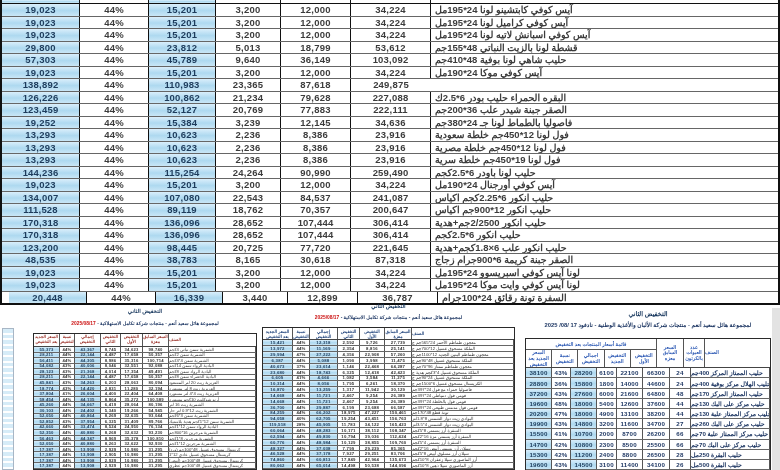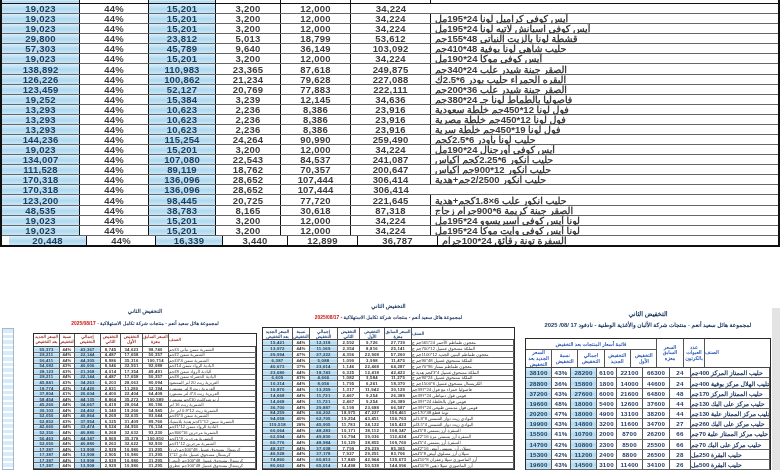--- a/index.html
+++ b/index.html
@@ -1,20 +1,20 @@
 <!DOCTYPE html>
 <html lang="ar"><head>
 <meta charset="utf-8">
 <style>
   html,body{margin:0;padding:0;}
   body{width:780px;height:470px;overflow:hidden;background:#fff;position:relative;
        font-family:"Liberation Sans",sans-serif;}
   .abs{position:absolute;}
   
-  .main-table{left:0;top:0;width:780px;height:247px;display:flex;flex-direction:column;
+  .main-table{left:0;top:0;width:780px;height:305px;display:flex;flex-direction:column;
               border:2px solid #101010;border-top:none;box-sizing:border-box;background:#fff;}
   .m-row{display:flex;flex:1;border-bottom:1.2px solid #1c1c1c;min-height:0;}
   .m-row:last-child{border-bottom:none;padding-left:7px;}
   .m-partial{flex:0 0 3px;border-bottom:1.6px solid #101010;}
   .cell{display:flex;align-items:center;justify-content:center;box-sizing:border-box;
         border-right:1.6px solid #101010;overflow:hidden;white-space:nowrap;}
   .cell:last-child{border-right:none;}
   .num{direction:ltr;font-weight:bold;letter-spacing:.2px;}
   .m-row .cell{font-size:9.5px;color:#3c3c3c;}
   .blue{background:linear-gradient(180deg,#d9eefb 0%,#aed9f0 55%,#c9e6f6 100%);color:#1e3c5c !important;}
@@ -82,20 +82,21 @@
     <div class="cell mc5"></div>
     <div class="cell mc6"></div>
   </div>
 <div class="trow m-row">
       <div class="cell mc0 blue num">19,023</div>
       <div class="cell mc1 num">44%</div>
       <div class="cell mc2 blue num">15,201</div>
       <div class="cell mc3 num">3,200</div>
       <div class="cell mc4 num">12,000</div>
       <div class="cell mc5 num">34,224</div>
+      <div class="cell mc6">آيس كوفي كابتشينو لونا 24*195مل</div>
     </div>
     <div class="trow m-row">
       <div class="cell mc0 blue num">19,023</div>
       <div class="cell mc1 num">44%</div>
       <div class="cell mc2 blue num">15,201</div>
       <div class="cell mc3 num">3,200</div>
       <div class="cell mc4 num">12,000</div>
       <div class="cell mc5 num">34,224</div>
       <div class="cell mc6">آيس كوفي كراميل لونا 24*195مل</div>
     </div>
@@ -135,21 +136,20 @@
       <div class="cell mc5 num">34,224</div>
       <div class="cell mc6">آيس كوفي موكا 24*190مل</div>
     </div>
     <div class="trow m-row">
       <div class="cell mc0 blue num">138,892</div>
       <div class="cell mc1 num">44%</div>
       <div class="cell mc2 blue num">110,983</div>
       <div class="cell mc3 num">23,365</div>
       <div class="cell mc4 num">87,618</div>
       <div class="cell mc5 num">249,875</div>
-      <div class="cell mc6">الصقر جبنة شيدر علب 24*340جم</div>
     </div>
     <div class="trow m-row">
       <div class="cell mc0 blue num">126,226</div>
       <div class="cell mc1 num">44%</div>
       <div class="cell mc2 blue num">100,862</div>
       <div class="cell mc3 num">21,234</div>
       <div class="cell mc4 num">79,628</div>
       <div class="cell mc5 num">227,088</div>
       <div class="cell mc6">البقره الحمراء حليب بودر 6*2.5ك</div>
     </div>
@@ -243,20 +243,21 @@
       <div class="cell mc5 num">306,414</div>
       <div class="cell mc6">حليب انكور 2/2500جم+هدية</div>
     </div>
     <div class="trow m-row">
       <div class="cell mc0 blue num">170,318</div>
       <div class="cell mc1 num">44%</div>
       <div class="cell mc2 blue num">136,096</div>
       <div class="cell mc3 num">28,652</div>
       <div class="cell mc4 num">107,444</div>
       <div class="cell mc5 num">306,414</div>
+      <div class="cell mc6">حليب انكور 6*2.5كجم</div>
     </div>
     <div class="trow m-row">
       <div class="cell mc0 blue num">123,200</div>
       <div class="cell mc1 num">44%</div>
       <div class="cell mc2 blue num">98,445</div>
       <div class="cell mc3 num">20,725</div>
       <div class="cell mc4 num">77,720</div>
       <div class="cell mc5 num">221,645</div>
       <div class="cell mc6">حليب انكور علب 6×1.8كجم+هدية</div>
     </div>

